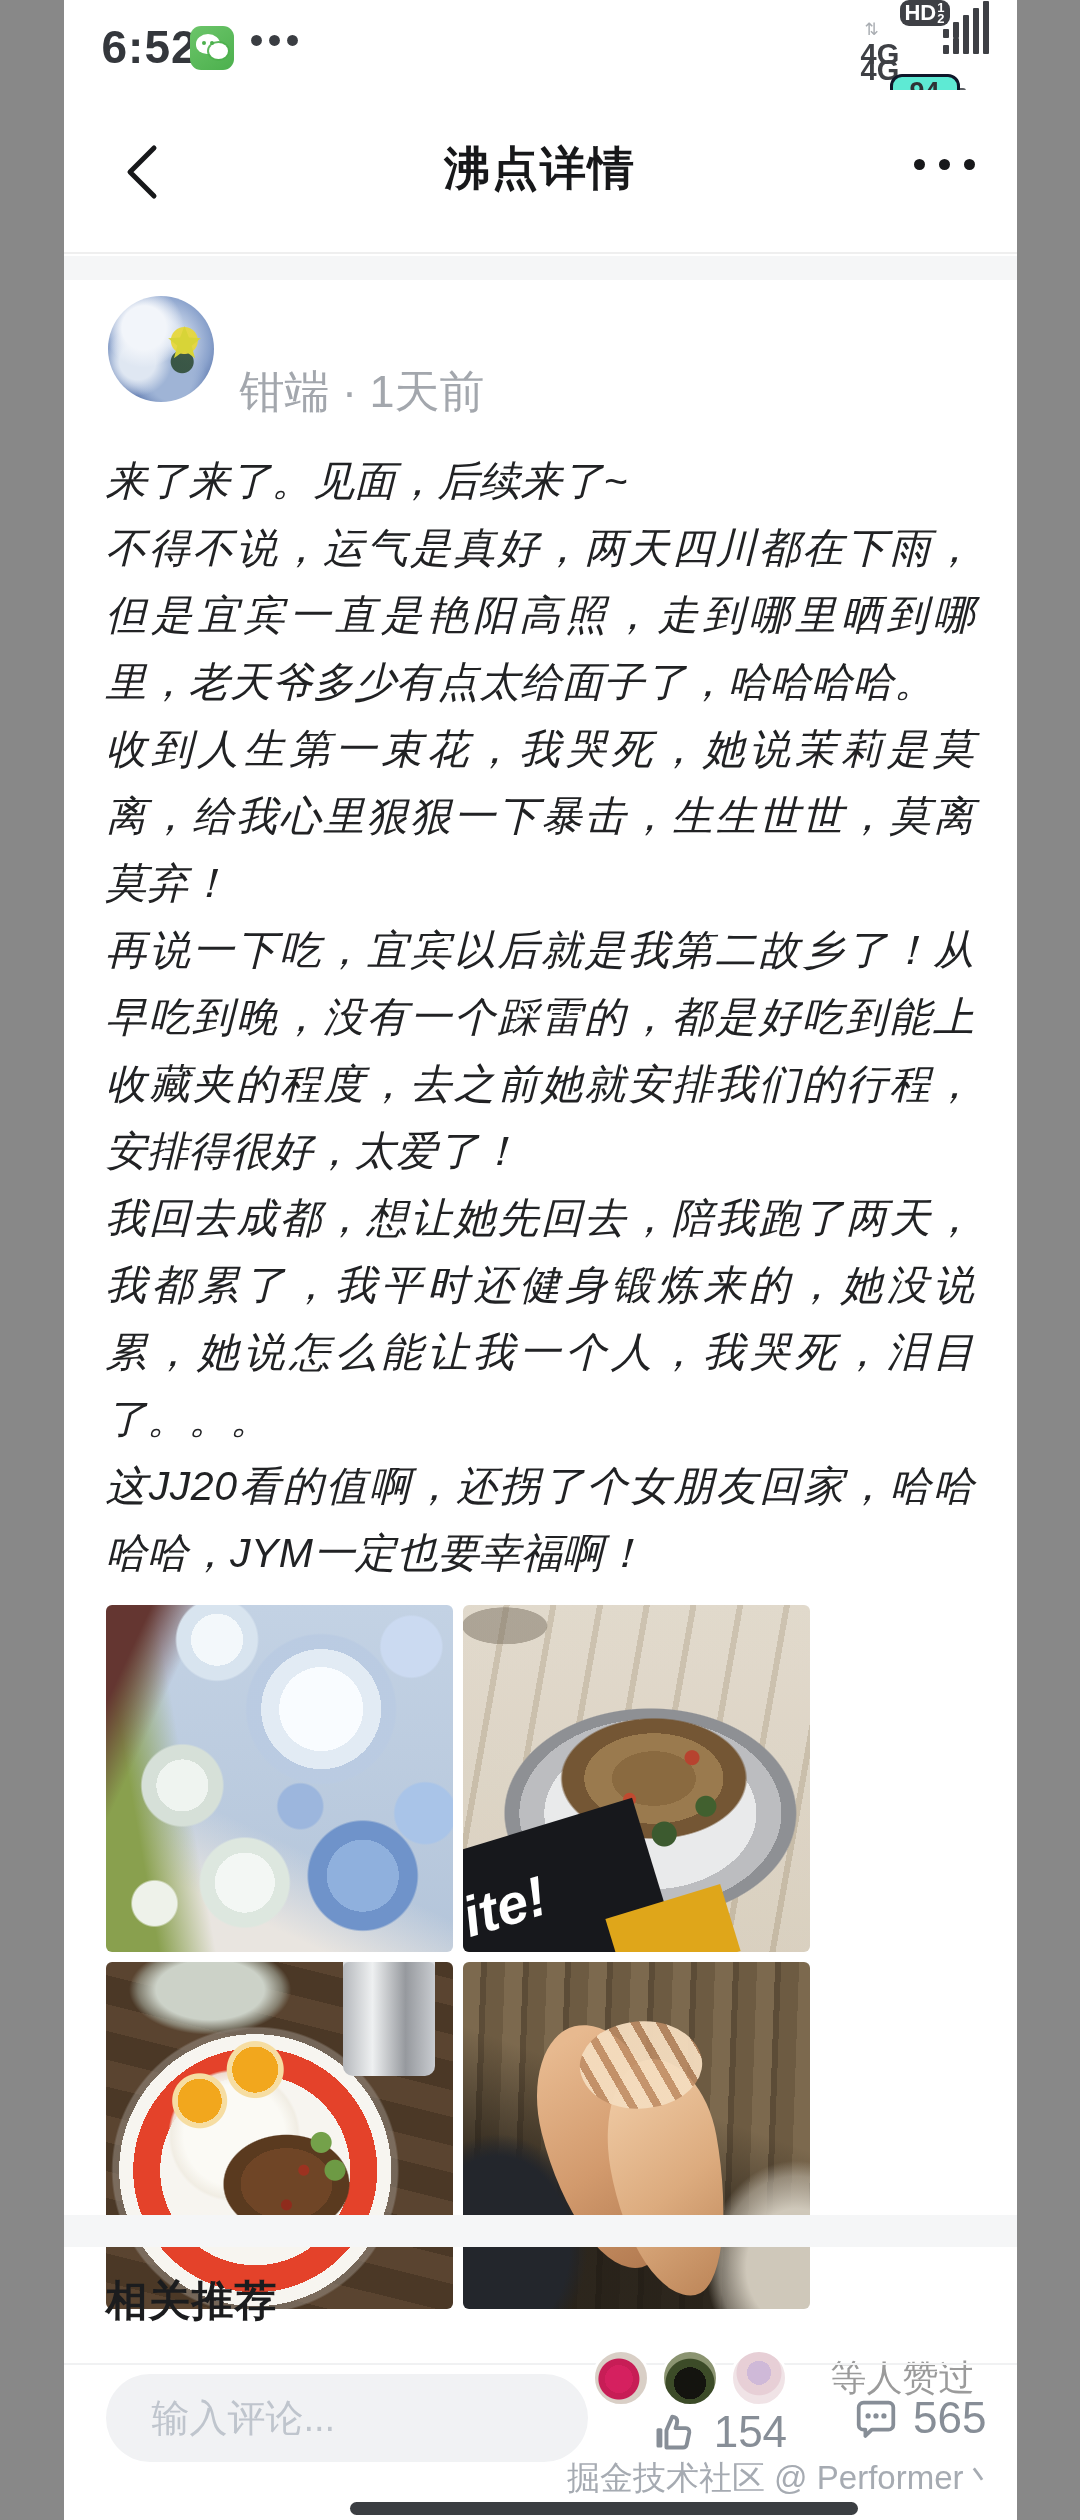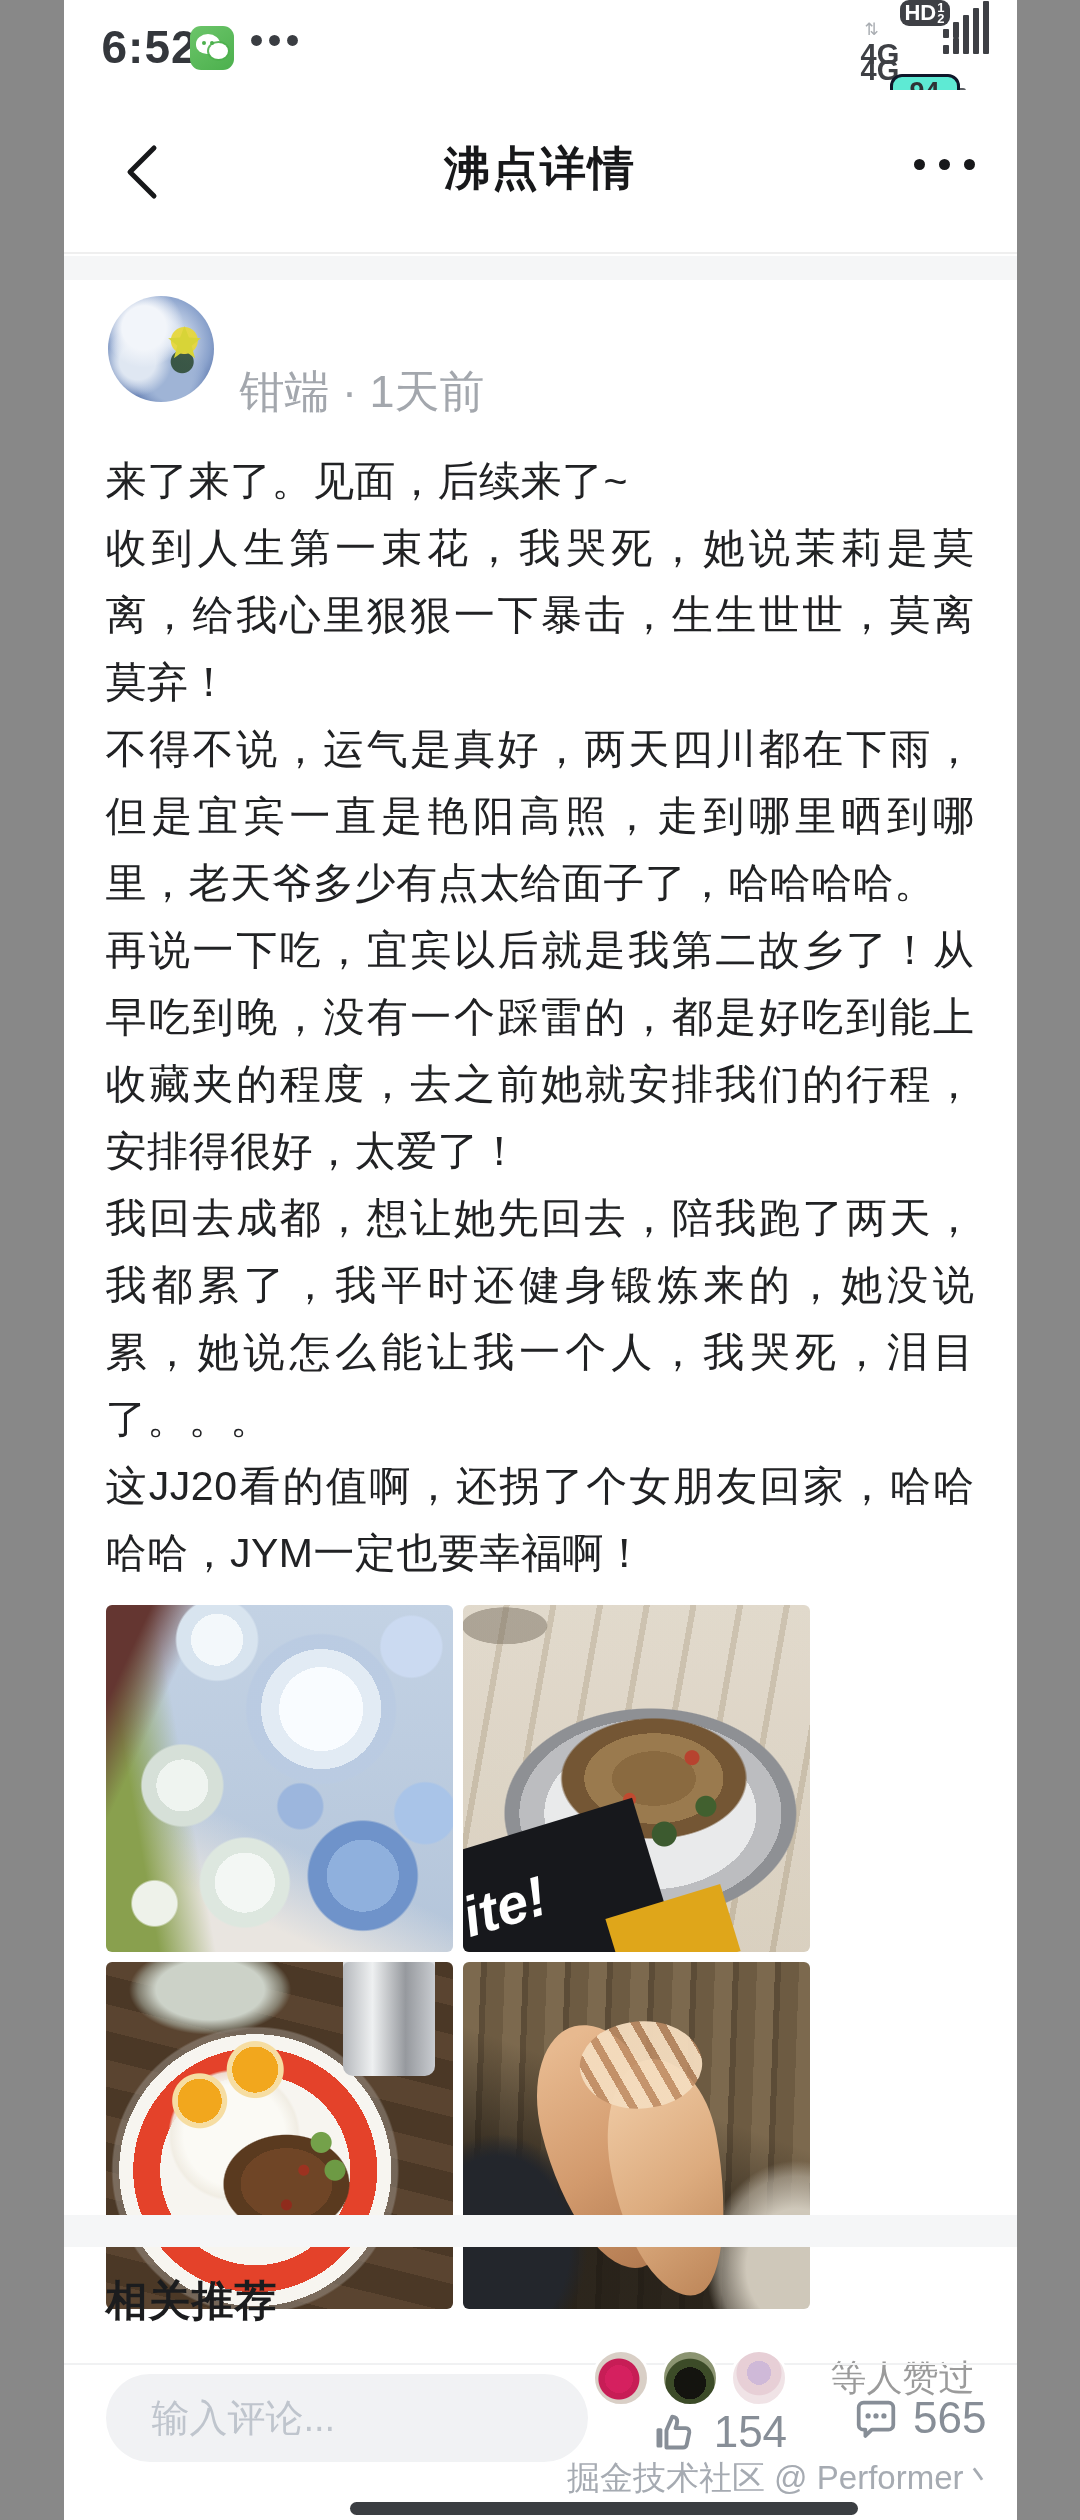--- a/index.html
+++ b/index.html
@@ -49,21 +49,21 @@
       radial-gradient(circle at 70% 62%, rgba(40,70,45,.85) 0 11px, rgba(40,70,45,0) 12px),
       radial-gradient(circle at 34% 30%, #f2f5fa 0 22px, rgba(242,245,250,0) 40px),
       radial-gradient(circle at 28% 62%, #dfe7f2 0 18px, rgba(223,231,242,0) 34px),
       radial-gradient(circle at 60% 80%, #9fb4d6 0 20px, rgba(159,180,214,0) 36px),
       radial-gradient(circle at 50% 45%, #cdd9ec 0 30%, #8aa2cc 62%, #45619b 88%, #2e4576 100%);
   }
   .avatar .star { position:absolute; left:60px; top:30px; width:34px; height:34px; background:#d8d437;
     clip-path:polygon(50% 0,63% 34%,98% 36%,71% 58%,81% 95%,50% 72%,19% 95%,29% 58%,2% 36%,37% 34%); }
   .author-name { position:absolute; left:134px; top:6px; font-size:44px; font-weight:650; color:#1c1d1f; }
   .author-meta { position:absolute; left:134px; top:66px; font-size:45px; color:#a3a7ad; }
-  .post-text { margin-top:42px; font-size:41px; line-height:67px; color:#212224; letter-spacing:.5px; text-align:justify; }
+  .post-text { margin-top:42px; font-size:41px; line-height:67px; color:#212224; letter-spacing:.5px; text-align:justify;font-style:italic; }
   .post-text p { margin:0; }
   
   .img-grid { margin-top:18px; display:grid; grid-template-columns:347px 347px; grid-auto-rows:347px; gap:10px; width:704px; }
   .ph { position:relative; border-radius:6px; overflow:hidden; }
   .ph-flowers { background:
       radial-gradient(circle at 62% 30%, #f9fcff 0 42px, #e2ebf4 42px 60px, rgba(186,203,226,.95) 60px 74px, rgba(186,203,226,0) 76px),
       radial-gradient(circle at 32% 10%, #f3f8fb 0 26px, #d8e4ef 26px 40px, rgba(216,228,239,0) 42px),
       radial-gradient(circle at 88% 12%, #cbdaf1 0 30px, rgba(203,218,241,0) 32px),
       radial-gradient(circle at 22% 52%, #eff4f0 0 26px, #d6e0d8 26px 40px, rgba(214,224,216,0) 42px),
       radial-gradient(circle at 40% 80%, #f3f7f4 0 30px, #dde7df 30px 44px, rgba(221,231,223,0) 46px),
@@ -207,22 +207,22 @@
   <div class="post">
     <div class="post-header">
       <div class="avatar">
           <span class="star"></span>
         </div>
       <div class="author-meta">钳端 · 1天前</div>
     </div>
 
     <div class="post-text">
       <p>来了来了。见面，后续来了~</p>
+      <p>不得不说，运气是真好，两天四川都在下雨，但是宜宾一直是艳阳高照，走到哪里晒到哪里，老天爷多少有点太给面子了，哈哈哈哈。</p>
       <p>收到人生第一束花，我哭死，她说茉莉是莫离，给我心里狠狠一下暴击，生生世世，莫离莫弃！</p>
-      <p>不得不说，运气是真好，两天四川都在下雨，但是宜宾一直是艳阳高照，走到哪里晒到哪里，老天爷多少有点太给面子了，哈哈哈哈。</p>
       <p>再说一下吃，宜宾以后就是我第二故乡了！从早吃到晚，没有一个踩雷的，都是好吃到能上收藏夹的程度，去之前她就安排我们的行程，安排得很好，太爱了！</p>
       <p>我回去成都，想让她先回去，陪我跑了两天，我都累了，我平时还健身锻炼来的，她没说累，她说怎么能让我一个人，我哭死，泪目了。。。</p>
       <p>这JJ20看的值啊，还拐了个女朋友回家，哈哈哈哈，JYM一定也要幸福啊！</p>
     </div>
 
     <div class="img-grid">
       <div class="ph ph-flowers"></div>
       <div class="ph ph-salad">
         <div class="sign">
             <span>ite!</span>

